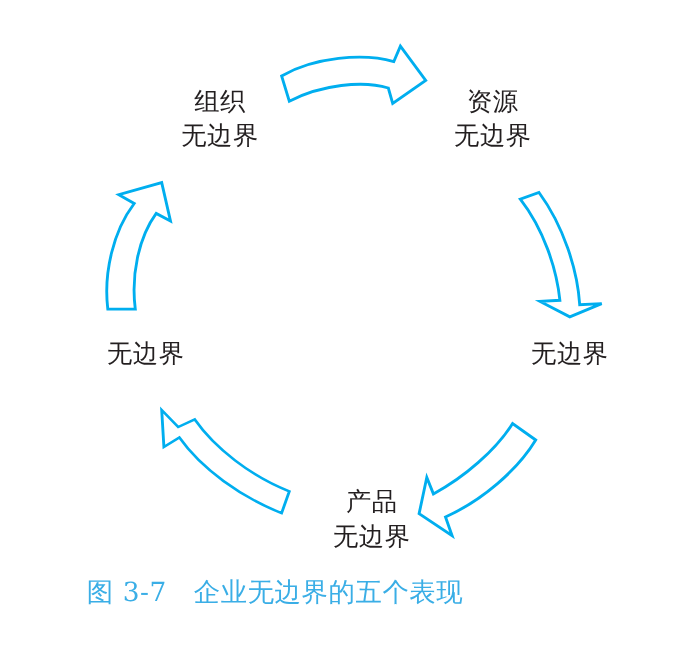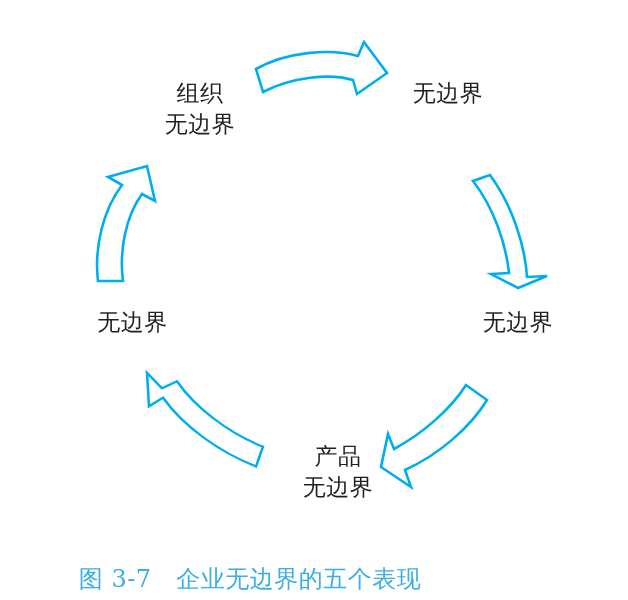--- a/index.html
+++ b/index.html
@@ -38,35 +38,34 @@
     white-space: nowrap;
     -webkit-font-smoothing: antialiased;
   }
   .node-label .line {
     display: block;
   }
   
   #node-organization { left: 120px; top: 78px;  width: 160px; }
   #node-resource     { left: 368px; top: 78px;  width: 160px; }
   #node-industry     { left: 443px; top: 307px; width: 150px; }
-  #node-product      { left: 263px; top: 442px; width: 150px; font-family: Liberation Serif, serif; }
+  #node-product      { left: 263px; top: 442px; width: 150px; }
   #node-customer     { left: 55px;  top: 307px; width: 155px; }
 
   #figure-caption {
     position: absolute;
     left: 0;
     top: 522px;
     width: 500px;
     text-align: center;
     color: #3aaee6;
     font-family: "DejaVu Serif", "Liberation Serif", serif;
     font-size: 24px;
     letter-spacing: 0.5px;
     white-space: pre;
-    margin-top: 41px;
   }
 </style>
 </head>
 <body>
 
 <div id="figure-root">
 
   <svg id="cycle-svg" viewBox="0 0 628 600" xmlns="http://www.w3.org/2000/svg">
 
     <path fill="none" stroke="#00aeef" stroke-width="2.6" stroke-linejoin="miter" stroke-linecap="butt" d="M 256,69
@@ -114,20 +113,21 @@
              C 126,216 119,250 123,281
              Z"></path>
   </svg>
 
   <div class="node-label" id="node-organization">
     <span class="line">组织</span>
     <span class="line">无边界</span>
   </div>
 
   <div class="node-label" id="node-resource">
+    <span class="line">资源</span>
     <span class="line">无边界</span>
   </div>
 
   <div class="node-label" id="node-industry">
     <span class="line">无边界</span>
   </div>
 
   <div class="node-label" id="node-product">
     <span class="line">产品</span>
     <span class="line">无边界</span>

